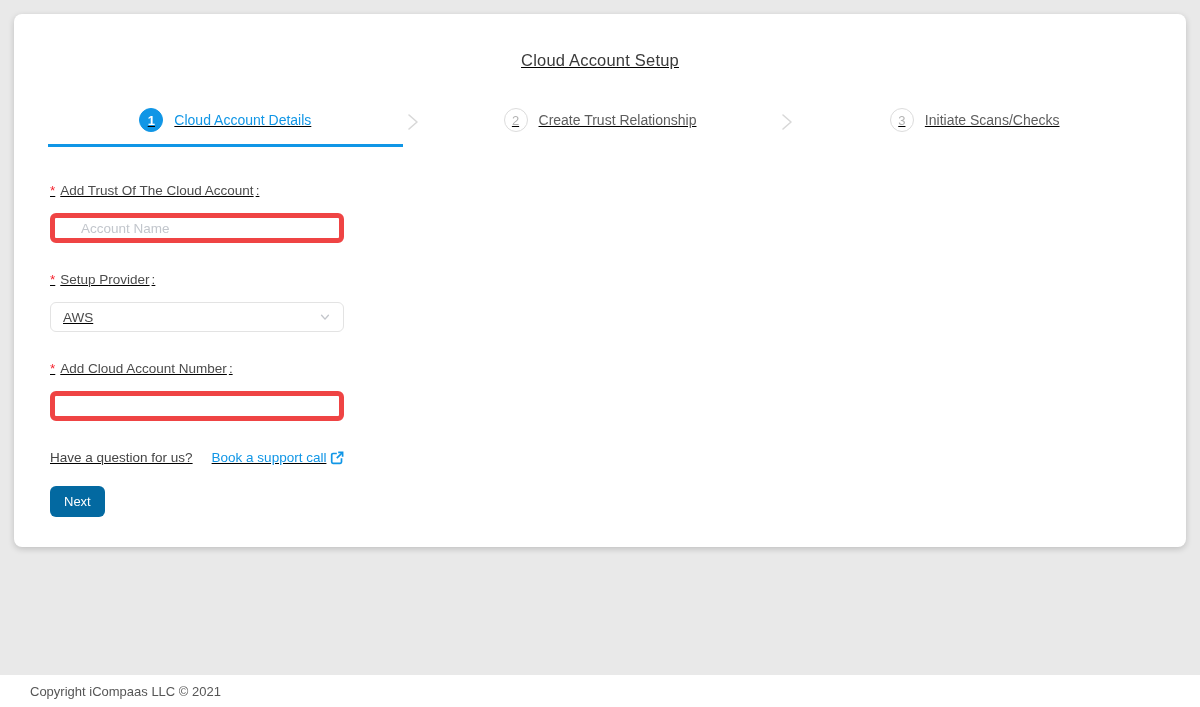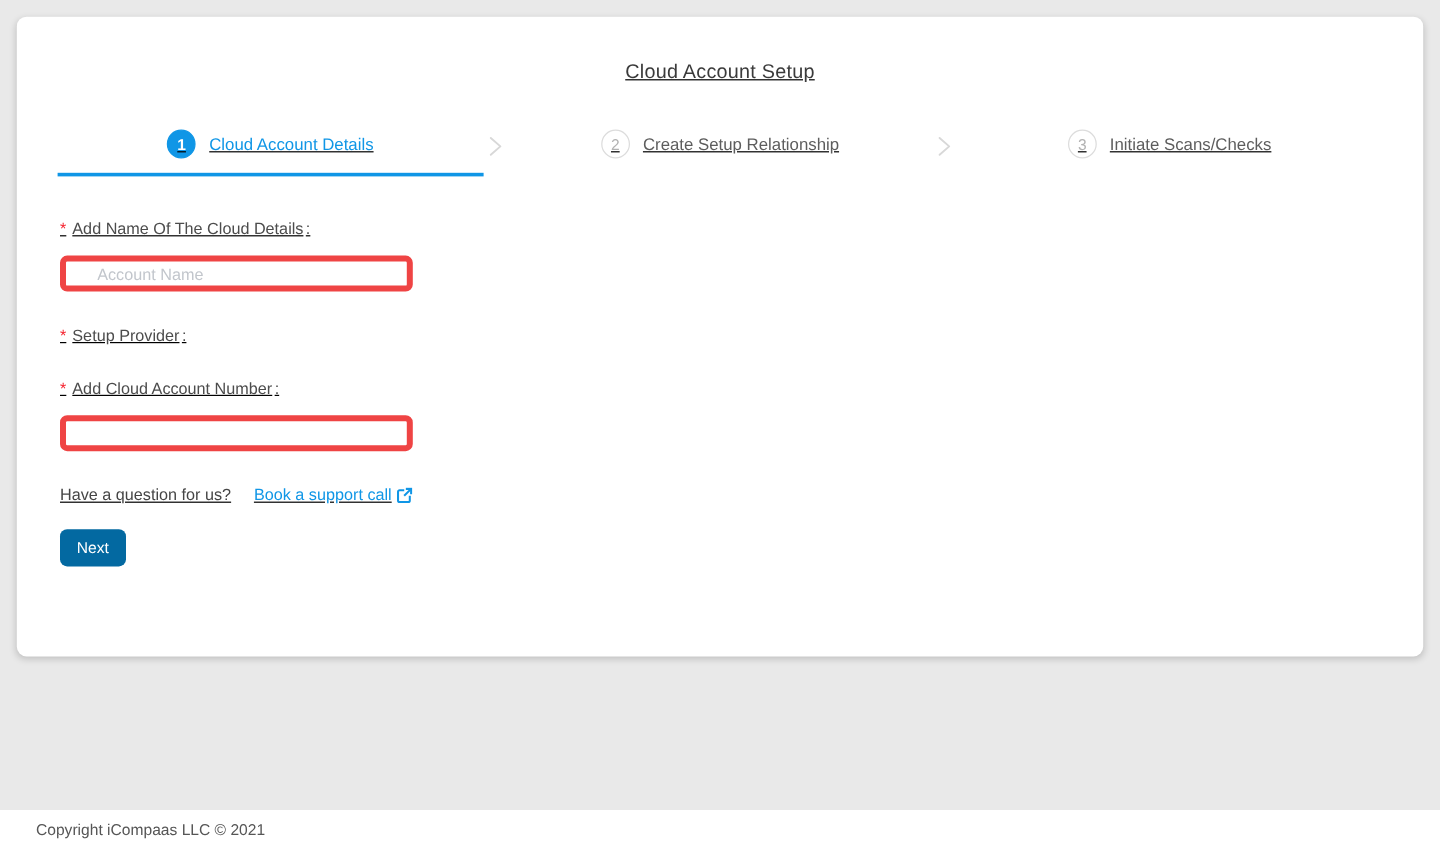--- a/index.html
+++ b/index.html
@@ -167,49 +167,57 @@
     </div>
 
     <span class="step-sep">
       <svg width="12" height="20" viewBox="0 0 12 20">
           <polyline points="2,3 10,10 2,17" fill="none" stroke="#d8d8d8" stroke-width="1.6" stroke-linecap="round" stroke-linejoin="round"></polyline>
         </svg>
     </span>
 
     <div class="step">
       <span class="step-circle">2</span>
-      <span class="step-label">Create Setup Relationship</span>
+      <span class="step-label">Create Trust Relationship</span>
     </div>
 
     <span class="step-sep">
       <svg width="12" height="20" viewBox="0 0 12 20">
           <polyline points="2,3 10,10 2,17" fill="none" stroke="#d8d8d8" stroke-width="1.6" stroke-linecap="round" stroke-linejoin="round"></polyline>
         </svg>
     </span>
 
     <div class="step">
       <span class="step-circle">3</span>
       <span class="step-label">Initiate Scans/Checks</span>
     </div>
 
   </div>
 
   <div class="form-area">
 
     <div class="field">
       <label class="field-label">
-        <span class="req">*</span><span>Add Name Of The Cloud Details</span><span class="colon">:</span>
+        <span class="req">*</span><span>Add Trust Of The Cloud Account</span><span class="colon">:</span>
       </label>
       <input class="text-input indented" type="text" placeholder="Account Name" style="">
     </div>
 
     <div class="field">
       <label class="field-label">
         <span class="req">*</span><span>Setup Provider</span><span class="colon">:</span>
       </label>
+      <div class="select-box" role="combobox">
+        <span>AWS</span>
+        <span style="display:flex;">
+          <svg width="12" height="12" viewBox="0 0 14 14">
+              <polyline points="3,5 7,9.5 11,5" fill="none" stroke="#c3c6cb" stroke-width="1.6" stroke-linecap="round" stroke-linejoin="round"></polyline>
+            </svg>
+        </span>
+      </div>
     </div>
 
     <div class="field">
       <label class="field-label">
         <span class="req">*</span><span>Add Cloud Account Number</span><span class="colon">:</span>
       </label>
       <input class="text-input" type="text" placeholder="" style="">
     </div>
 
     <div class="support-line">

